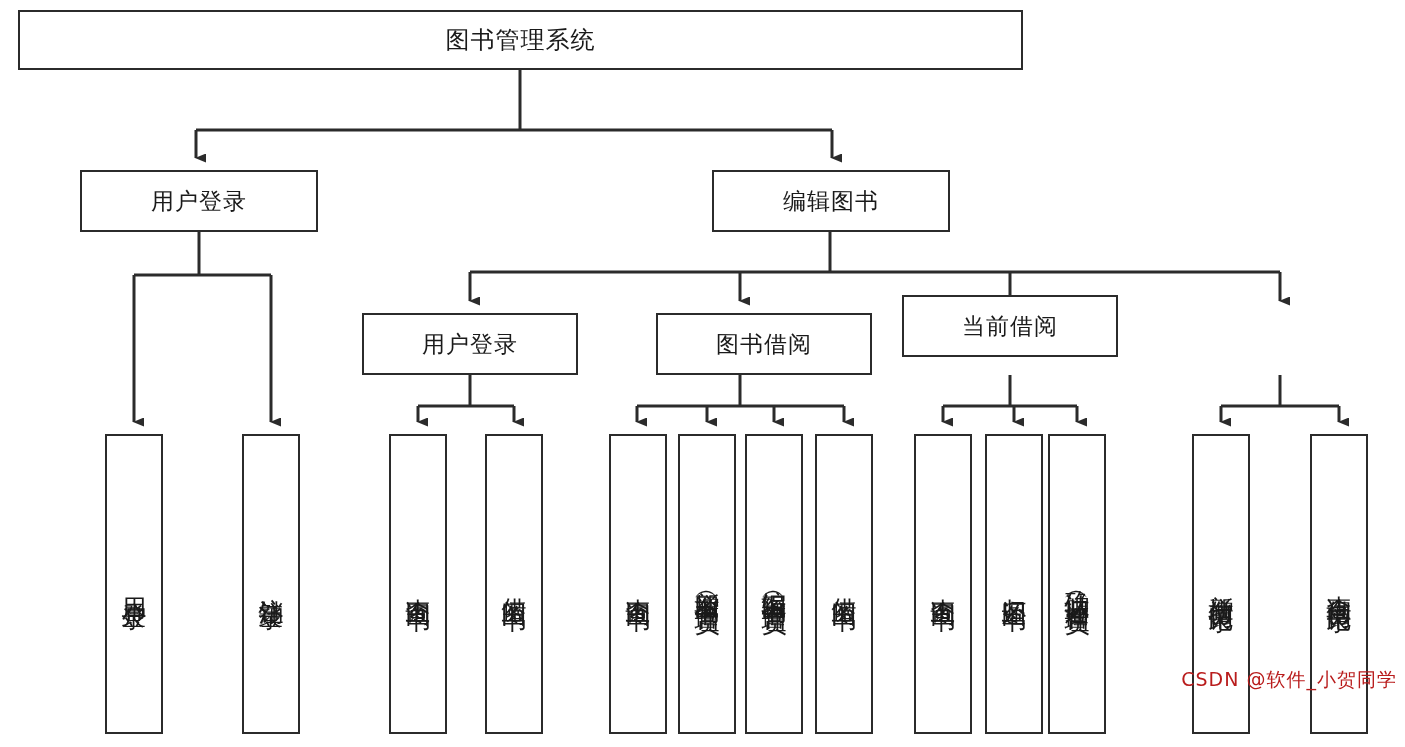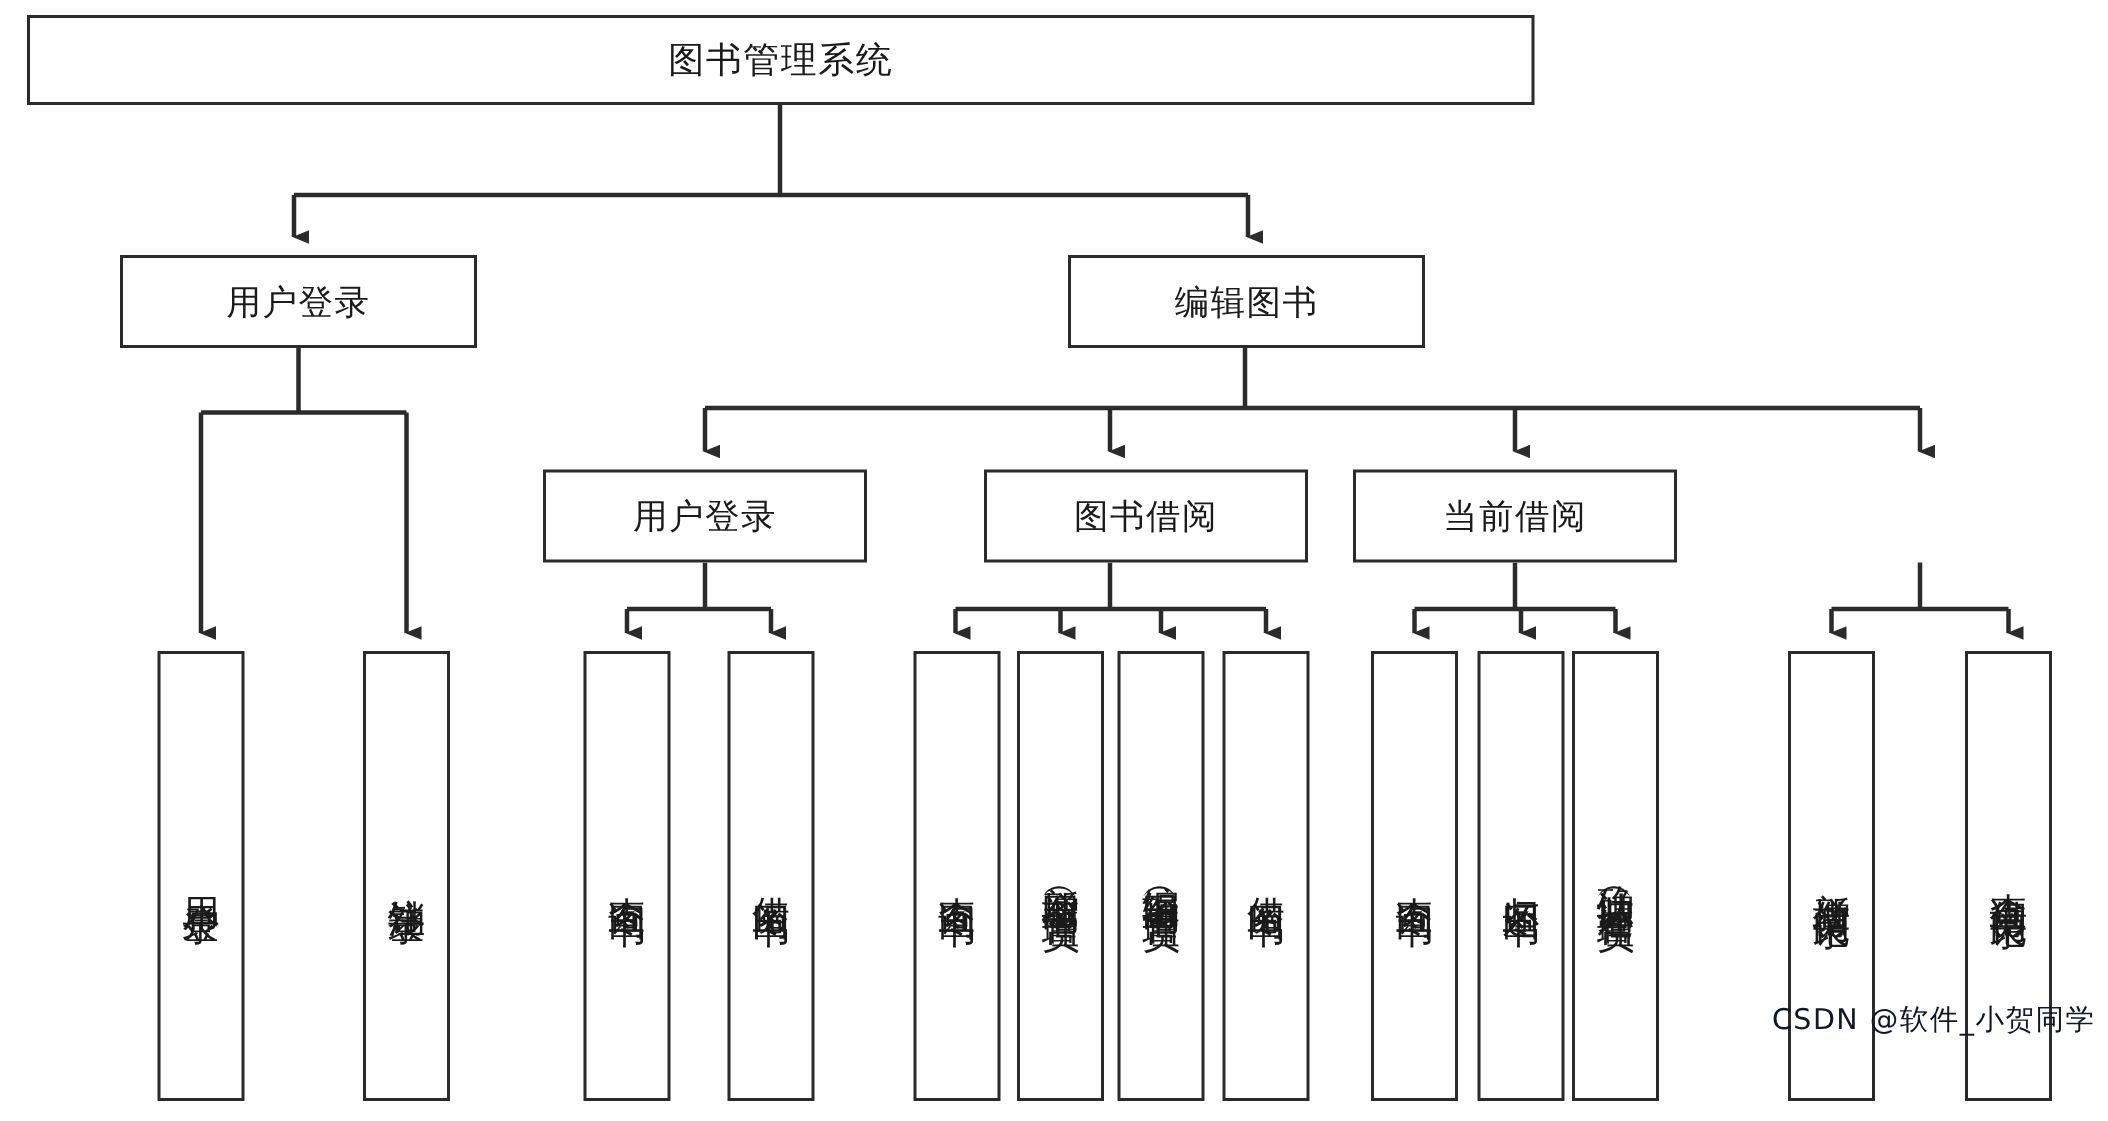--- a/index.html
+++ b/index.html
@@ -27,21 +27,21 @@
     line-height:1.08;
     letter-spacing:3px;
     padding:6px 0;
     white-space:normal;
   }
   .node-label{display:block;}
   .watermark{
     position:absolute;
     right:8px;bottom:6px;
     font-size:19px;
-    color:#0f172a;
+    color:#b91c1c;
     letter-spacing:1px;
     white-space:nowrap;
     font-family:"DejaVu Sans","Liberation Sans",sans-serif;
   }
 </style>
 </head>
 <body>
 
 <div id="diagram-root">
 
@@ -105,21 +105,21 @@
   <div class="node-box horiz" style="left:712px;top:170px;width:238px;height:62px;">
     <span class="node-label">编辑图书</span>
   </div>
 
   <div class="node-box horiz" style="left:362px;top:313px;width:216px;height:62px;">
     <span class="node-label">用户登录</span>
   </div>
   <div class="node-box horiz" style="left:656px;top:313px;width:216px;height:62px;">
     <span class="node-label">图书借阅</span>
   </div>
-  <div class="node-box horiz" style="left:902px;top:313px;width:216px;height:62px;">
+  <div class="node-box horiz" style="left:902px;top:295px;width:216px;height:62px;">
     <span class="node-label">当前借阅</span>
   </div>
 
   <div class="node-box vert" style="left:105px;top:434px;width:58px;height:300px;">
     <span class="node-label">用户登录</span>
   </div>
   <div class="node-box vert" style="left:242px;top:434px;width:58px;height:300px;">
     <span class="node-label">注销登录</span>
   </div>
 

